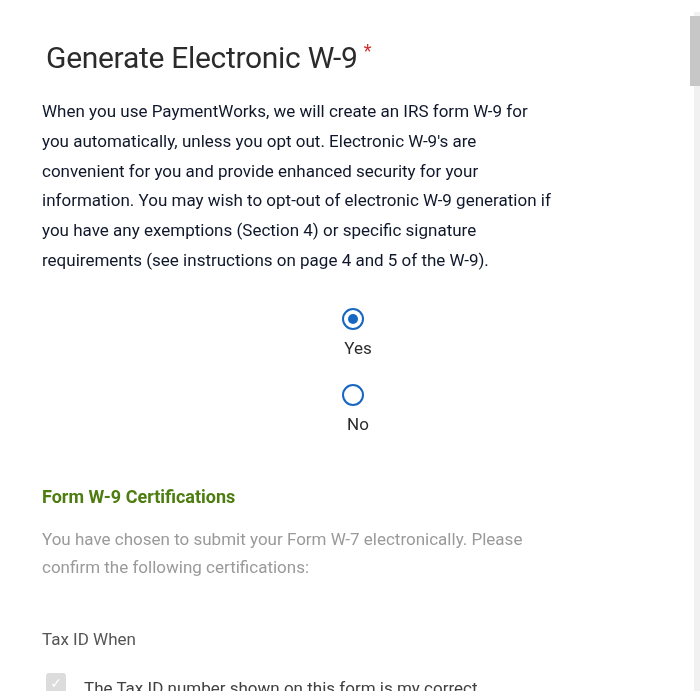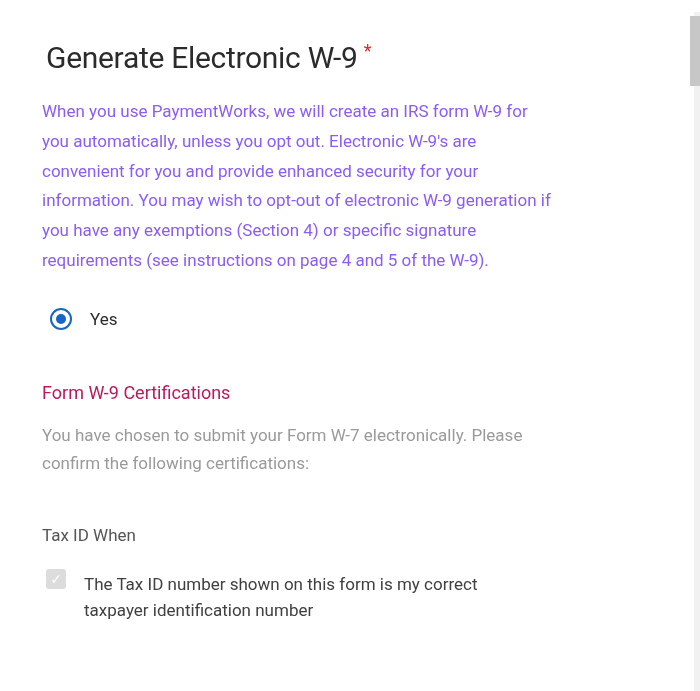--- a/index.html
+++ b/index.html
@@ -51,31 +51,32 @@
     }
     .required-asterisk {
       color: #d22d2d;
       vertical-align: super;
       font-size: 18px;
       margin-left: 2px;
     }
     .description {
       font-size: 17px;
       line-height: 1.75;
-      color: #8b5cf6;
+      color: #0f172a;
       margin-bottom: 28px;
       max-width: 510px;
     }
     .radio-group {
       margin-bottom: 48px;
     }
     .radio-option {
       display: flex;
       align-items: center;
       margin-bottom: 18px;
+      flex-direction: column;
     }
     .radio-circle {
       width: 22px;
       height: 22px;
       border-radius: 50%;
       border: 2.5px solid #1766c2;
       margin-right: 14px;
       display: flex;
       align-items: center;
       justify-content: center;
@@ -86,23 +87,23 @@
       height: 10px;
       border-radius: 50%;
       background: #1766c2;
     }
     .radio-label {
       font-size: 17px;
       color: #2b2b2b;
     }
     .section-heading {
       font-size: 18px;
-      color: #be185d;
+      color: #4d7c0f;
       margin-bottom: 18px;
-      font-weight: 400;
+      font-weight: 700;
     }
     .section-description {
       font-size: 17px;
       line-height: 1.65;
       color: #9a9a9a;
       margin-bottom: 48px;
       max-width: 510px;
     }
     .tax-id-heading {
       font-size: 17px;
@@ -147,20 +148,24 @@
 
 <p class="description">When you use PaymentWorks, we will create an IRS form W-9 for you automatically, unless you opt out. Electronic W-9's are convenient for you and provide enhanced security for your information. You may wish to opt-out of electronic W-9 generation if you have any exemptions (Section 4) or specific signature requirements (see instructions on page 4 and 5 of the W-9).</p>
 
 <div class="radio-group">
   <div class="radio-option">
     <span class="radio-circle">
       <span class="radio-dot"></span>
     </span>
     <span class="radio-label">Yes</span>
   </div>
+  <div class="radio-option">
+    <span class="radio-circle"></span>
+    <span class="radio-label">No</span>
+  </div>
 </div>
 
 <h2 class="section-heading">Form W-9 Certifications</h2>
 
 <p class="section-description">You have chosen to submit your Form W-7 electronically. Please confirm the following certifications:</p>
 
 <h3 class="tax-id-heading">Tax ID When</h3>
 
 <div class="checkbox-row">
   <span class="checkbox-box">

